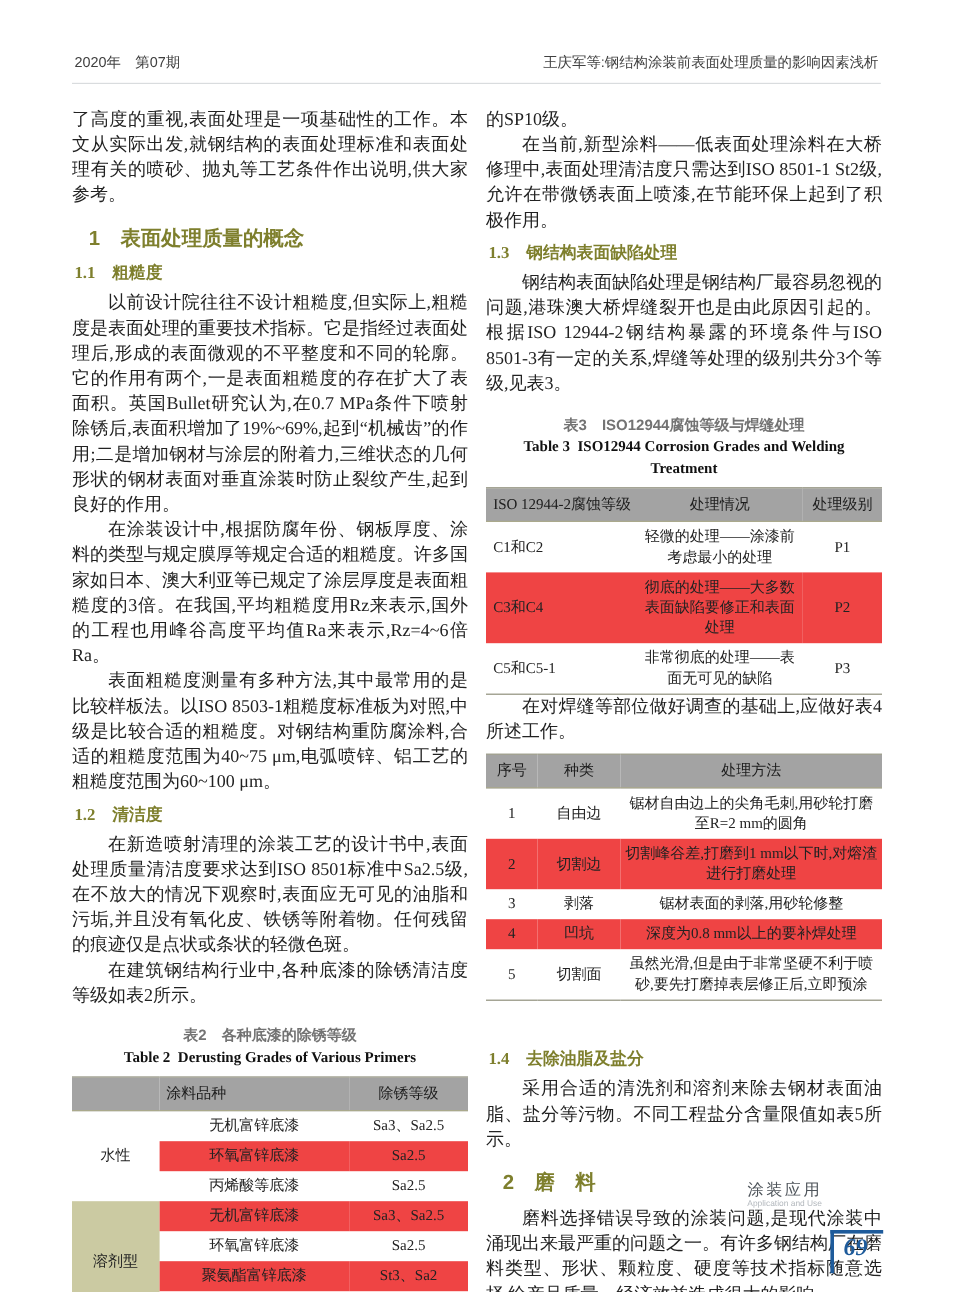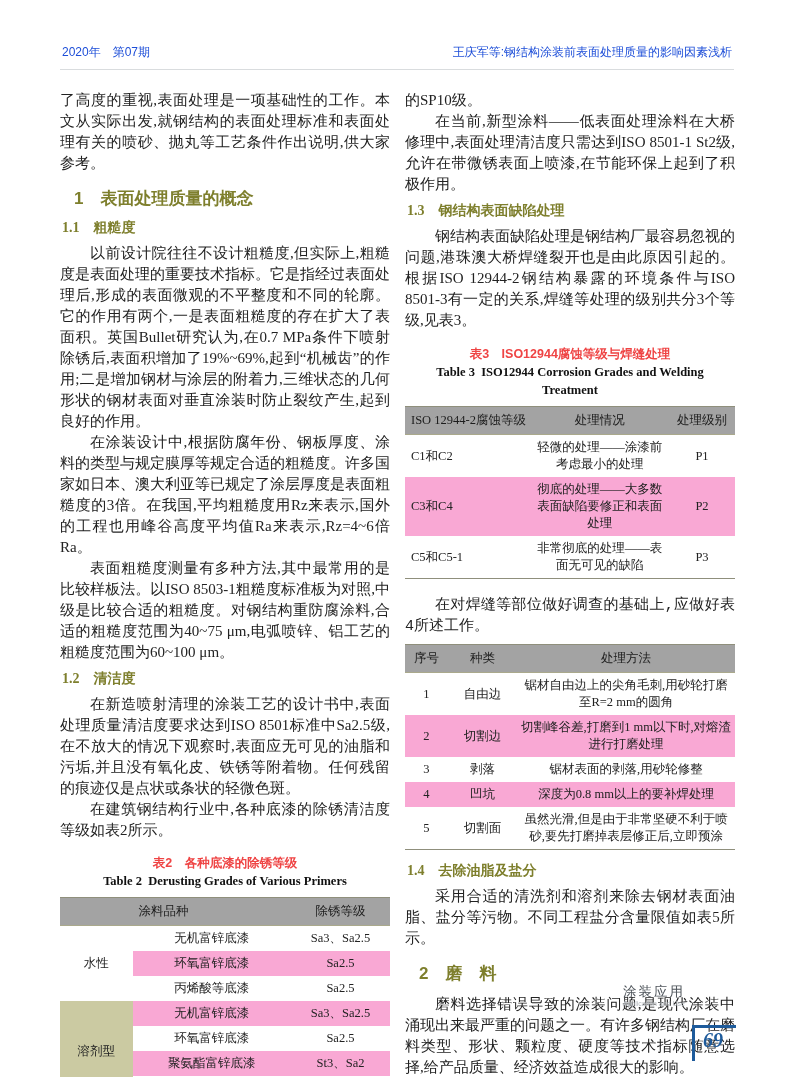--- a/index.html
+++ b/index.html
@@ -6,69 +6,69 @@
   body{
     width:794px;height:1077px;position:relative;overflow:hidden;
     background:#ffffff;color:#222;
     font-family:"Liberation Serif", serif;
   }
   
   .run-header{
     margin:0 60px;padding:44px 2px 8px 2px;
     display:flex;justify-content:space-between;
     border-bottom:1px solid #d9dcde;
-    color:#1d4ed8;font-size:12px;
+    color:#404040;font-size:12px;
     font-family:"Liberation Sans", sans-serif;
   }
   
   .columns{display:flex;gap:15px;margin:20px 60px 0 60px;}
   .col{width:330px;flex:0 0 330px;}
   .para{margin:0;font-size:15px;line-height:21px;text-align:justify;overflow-wrap:break-word;}
   .indent{text-indent:2em;}
   h1.sec{
     font-family:"Liberation Sans", sans-serif;
     font-size:17px;font-weight:bold;color:#7e7f2d;
     margin:13px 0 9px 14px;
   }
   h2.sub{
     font-family:Liberation Serif, serif;
     font-size:14px;font-weight:bold;color:#7e7f2d;
     margin:7px 0 6px 2px;
   }
-  h2.gap-top{margin-top:12px;}
+  h2.gap-top{margin-top:40px;}
   
   .cap{margin-top:13px;text-align:center;}
   .cap-zh{
     font-family:"Liberation Sans", sans-serif;
-    font-size:12.5px;font-weight:bold;color:#ef4444;line-height:18px;
+    font-size:12.5px;font-weight:bold;color:#737373;line-height:18px;
     white-space:pre-wrap;
   }
   .cap-en{
     font-family:"Liberation Serif", serif;
     font-size:12.5px;font-weight:bold;color:#111;line-height:18px;
     white-space:pre-wrap;
   }
   
   table.tbl{
     width:100%;border-collapse:collapse;margin-top:7px;
     font-size:12.5px;line-height:17px;
     border-top:1px solid #8f8f7c;border-bottom:1px solid #8f8f7c;
   }
   table.tbl th{
     background:#a3a3a3;font-weight:normal;color:#1c1c1c;
     padding:5px 3px;border-bottom:1px solid #aaa98c;
   }
   table.tbl td{padding:4px 3px;text-align:center;vertical-align:middle;}
   td.shade,th.hdr{background:#c4c296;}
-  td.rshade{background:#f9a8d4;}
+  td.rshade{background:#ef4444;}
   td.grp-shade{background:#cbcaa2;}
   .al{text-align:left !important;padding-left:6px !important;}
   .mb6{margin-bottom:6px;}
   .mt14{margin-top:14px;}
-  .mt16{margin-top:16px;font-family:Liberation Mono, monospace;}
+  .mt16{}
   
   .footer{position:absolute;right:58px;bottom:16px;display:flex;align-items:flex-start;}
   .footer-labels{text-align:right;margin-right:7px;padding-top:7px;}
   .footer-zh{
     font-family:"Liberation Sans", sans-serif;
     font-size:13.5px;color:#4f555b;letter-spacing:2px;line-height:15px;
   }
   .footer-en{
     font-family:"Liberation Sans", sans-serif;
     font-size:7px;color:#b3b8bd;line-height:9px;

